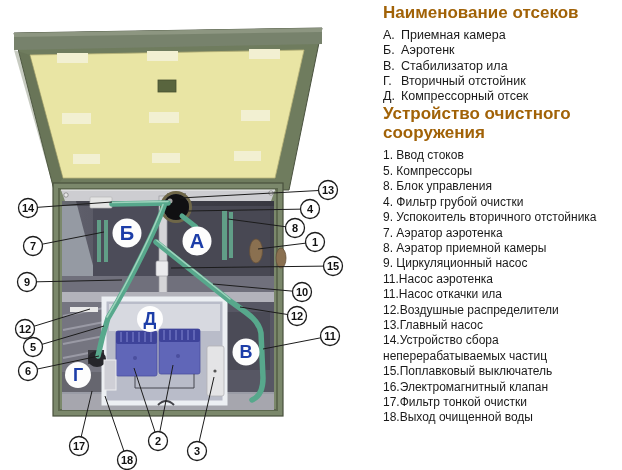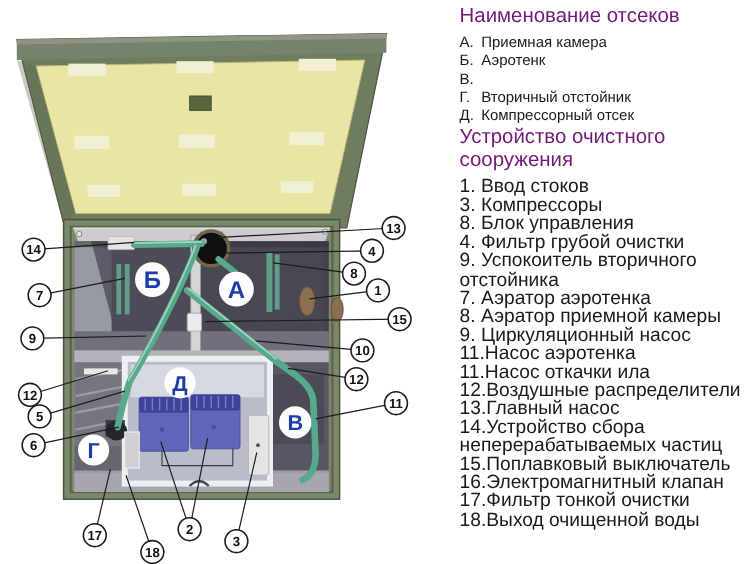--- a/index.html
+++ b/index.html
@@ -1,24 +1,24 @@
 <!DOCTYPE html>
 <html><head>
 <meta charset="utf-8">
 <style>
   html,body{margin:0;padding:0;background:#fff;}
   .stage{position:relative;width:622px;height:470px;background:#fff;overflow:hidden;
          font-family:"Liberation Sans",sans-serif;color:#1a1a1a;}
   svg{position:absolute;left:0;top:0;}
   .panel{position:absolute;left:383px;top:3px;width:237px;}
-  .h{font-size:17px;font-weight:normal;line-height:19px;margin:0 0 6px 0;color:#701a75;}
+  .h{font-size:17px;font-weight:bold;line-height:19px;margin:0 0 6px 0;color:#a16207;}
   .h2{width:216px;}
   .clist .row{font-size:12.5px;line-height:15.3px;display:flex;}
   .clist .k{display:inline-block;width:18px;flex:0 0 18px;}
-  .dlist div{font-size:16px;line-height:15.4px;}
+  .dlist div{font-size:12px;line-height:15.4px;}
   .letter{font-size:20px;font-weight:bold;fill:#1c3da8;}
   .letter-sm{font-size:18px;font-weight:bold;fill:#1c3da8;}
   .cnum{font-size:11px;font-weight:bold;fill:#111;}
 </style>
 </head>
 <body>
 
 <div class="stage">
 
   <svg width="390" height="470" viewBox="0 0 390 470">
@@ -286,34 +286,35 @@
       <div class="row">
           <span class="k">А.</span>
           <span>Приемная камера</span>
         </div>
       <div class="row">
           <span class="k">Б.</span>
           <span>Аэротенк</span>
         </div>
       <div class="row">
           <span class="k">В.</span>
+          <span>Стабилизатор ила</span>
         </div>
       <div class="row">
           <span class="k">Г.</span>
           <span>Вторичный отстойник</span>
         </div>
       <div class="row">
           <span class="k">Д.</span>
           <span>Компрессорный отсек</span>
         </div>
     </div>
     <div class="h h2">Устройство очистного сооружения</div>
     <div class="dlist">
       <div>1. Ввод стоков</div>
-      <div>3. Компрессоры</div>
+      <div>5. Компрессоры</div>
       <div>8. Блок управления</div>
       <div>4. Фильтр грубой очистки</div>
       <div>9. Успокоитель вторичного отстойника</div>
       <div>7. Аэратор аэротенка</div>
       <div>8. Аэратор приемной камеры</div>
       <div>9. Циркуляционный насос</div>
       <div>11.Насос аэротенка</div>
       <div>11.Насос откачки ила</div>
       <div>12.Воздушные распределители</div>
       <div>13.Главный насос</div>

